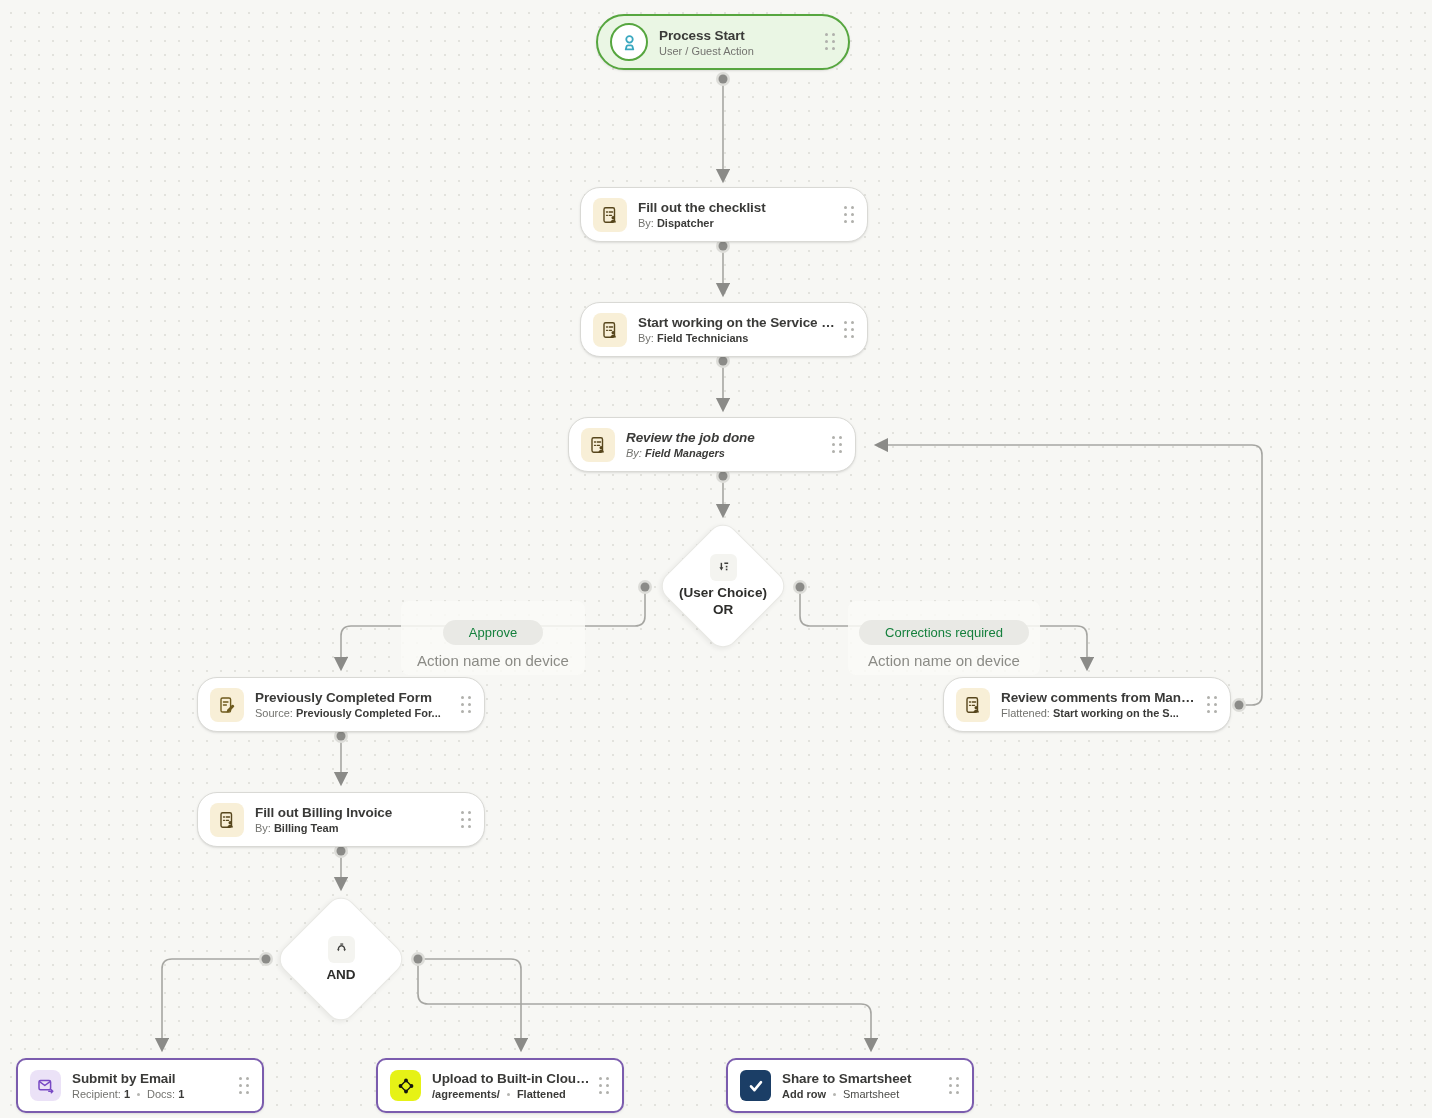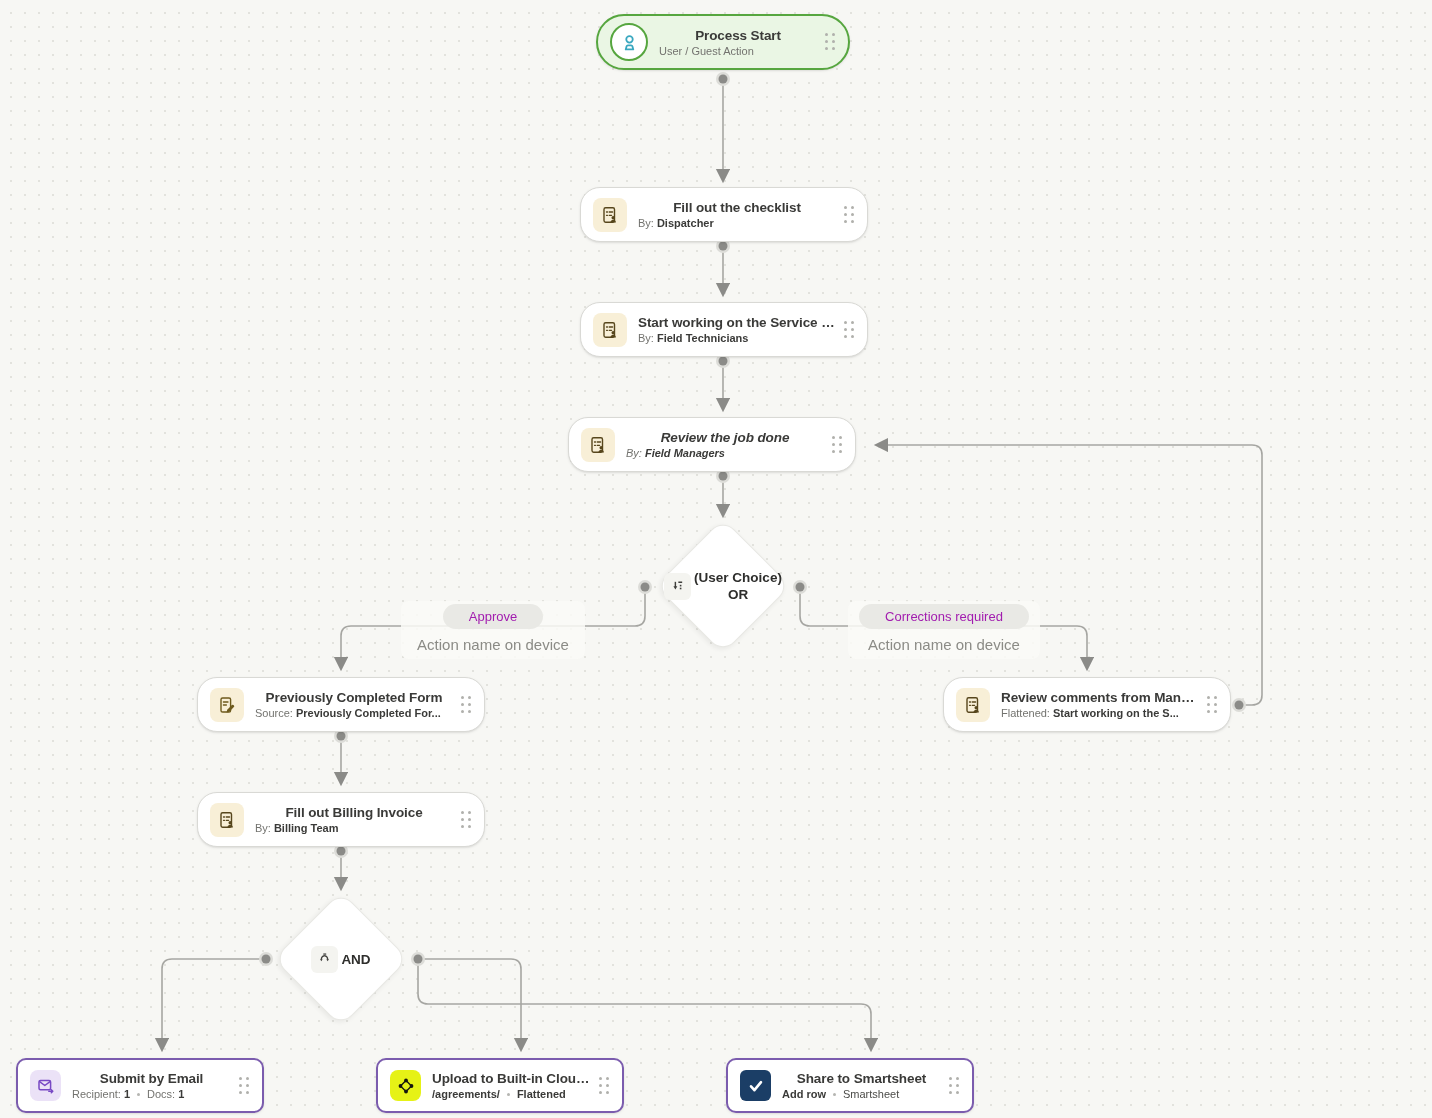--- a/index.html
+++ b/index.html
@@ -30,21 +30,21 @@
     flex:0 0 auto; display:flex; align-items:center; justify-content:center;
     width:34px; height:34px; border-radius:8px; margin-right:11px;
   }
   .chip.beige  { background:#f8efd7; }
   .chip.lilac  { background:#ebe2f7; }
   .chip.yellow { background:#e6f216; }
   .chip.navy   { background:#1b3e66; border-radius:6px; }
   .txt { flex:1 1 auto; min-width:0; }
   .title {
     font-size:13.5px; font-weight:bold; color:#3a3a38; letter-spacing:-.1px;
-    white-space:nowrap; overflow:hidden; text-overflow:ellipsis; margin-bottom:2px;text-align:center;
+    white-space:nowrap; overflow:hidden; text-overflow:ellipsis; margin-bottom:2px;
   }
   .sub { font-size:11px; color:#73736f; white-space:nowrap; overflow:hidden; }
   .sub .val { color:#3a3a38; font-weight:bold; margin-left:3px; }
   .sub .plain { color:#4c4c49; margin-left:3px; }
   .dot-sep {
     display:inline-block; width:3px; height:3px; border-radius:50%;
     background:#b5b5b1; margin:0 7px 2px 7px; vertical-align:middle;
   }
   .handle {
     flex:0 0 auto; display:inline-grid; grid-template-columns:repeat(2,4px);
@@ -81,39 +81,39 @@
   .gw { position:absolute; width:130px; height:130px; z-index:3; }
   #g-or  { left:658px; top:521px; }
   #g-and { left:276px; top:894px; }
   .gw-shape {
     position:absolute; left:17px; top:17px; width:96px; height:96px;
     background:#fff; border:1px solid #e8e8e4; border-radius:16px;
     transform:rotate(45deg);
     box-shadow:0 2px 5px rgba(30,30,25,.07);
   }
   .gw-content {
-    position:absolute; inset:0; display:flex; flex-direction:row;
+    position:absolute; inset:0; display:flex; flex-direction:column;
     align-items:center; justify-content:center; gap:3px;
   }
   .gw-chip {
     width:27px; height:27px; border-radius:6px; background:#f4f4f0;
     display:flex; align-items:center; justify-content:center;
   }
   .gw-text { font-size:13.5px; font-weight:bold; color:#2e2e2c; line-height:17px; text-align:center; }
 
   
   .branch-label {
     position:absolute; z-index:2; display:flex; flex-direction:column; align-items:center;
     background:rgba(250,250,247,.85); border-radius:8px; padding:3px 6px 6px;
   }
   #bl-approve     { left:401px; top:601px; width:184px; }
   #bl-corrections { left:848px; top:601px; width:192px; }
   .pill {
     background:#e9e9e5; border-radius:15px; padding:5px 26px;
-    font-size:13px; color:#a21caf; white-space:nowrap;
+    font-size:13px; color:#15803d; white-space:nowrap;margin-top:16px;
   }
   .subpill { margin-top:7px; font-size:15px; color:#8b8b86; white-space:nowrap; }
 </style>
 </head>
 <body>
 
 <div id="canvas">
 
   <svg id="edges" width="1432" height="1118" viewBox="0 0 1432 1118">
     <defs>

